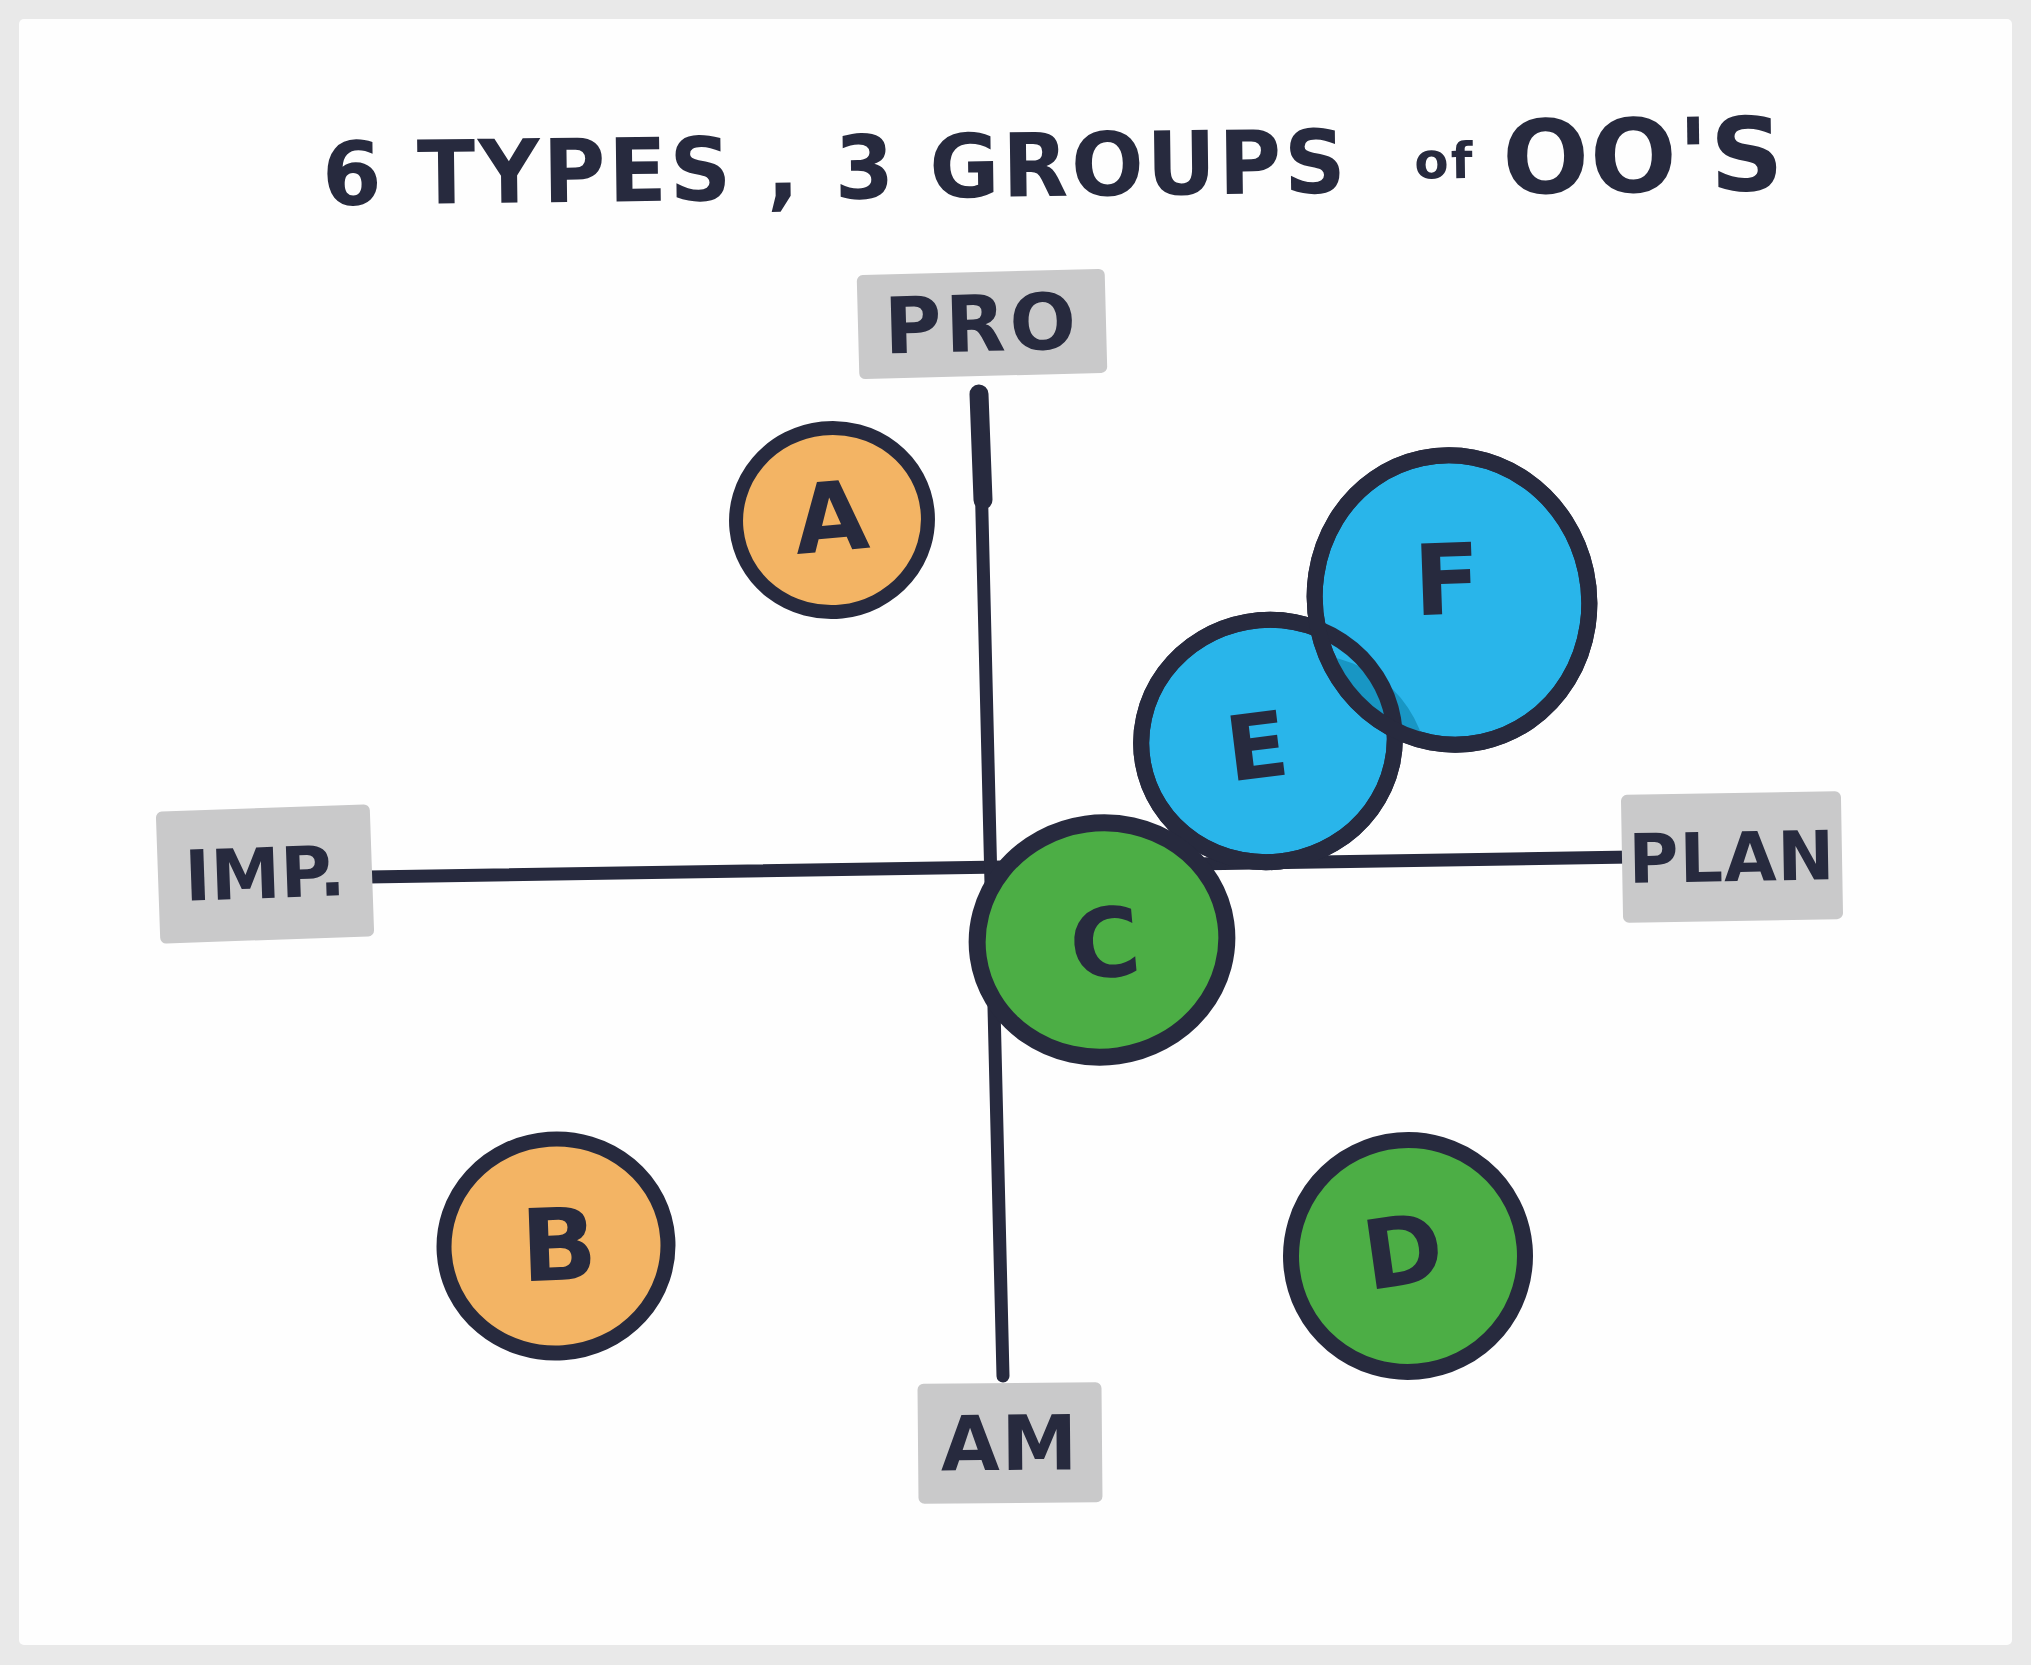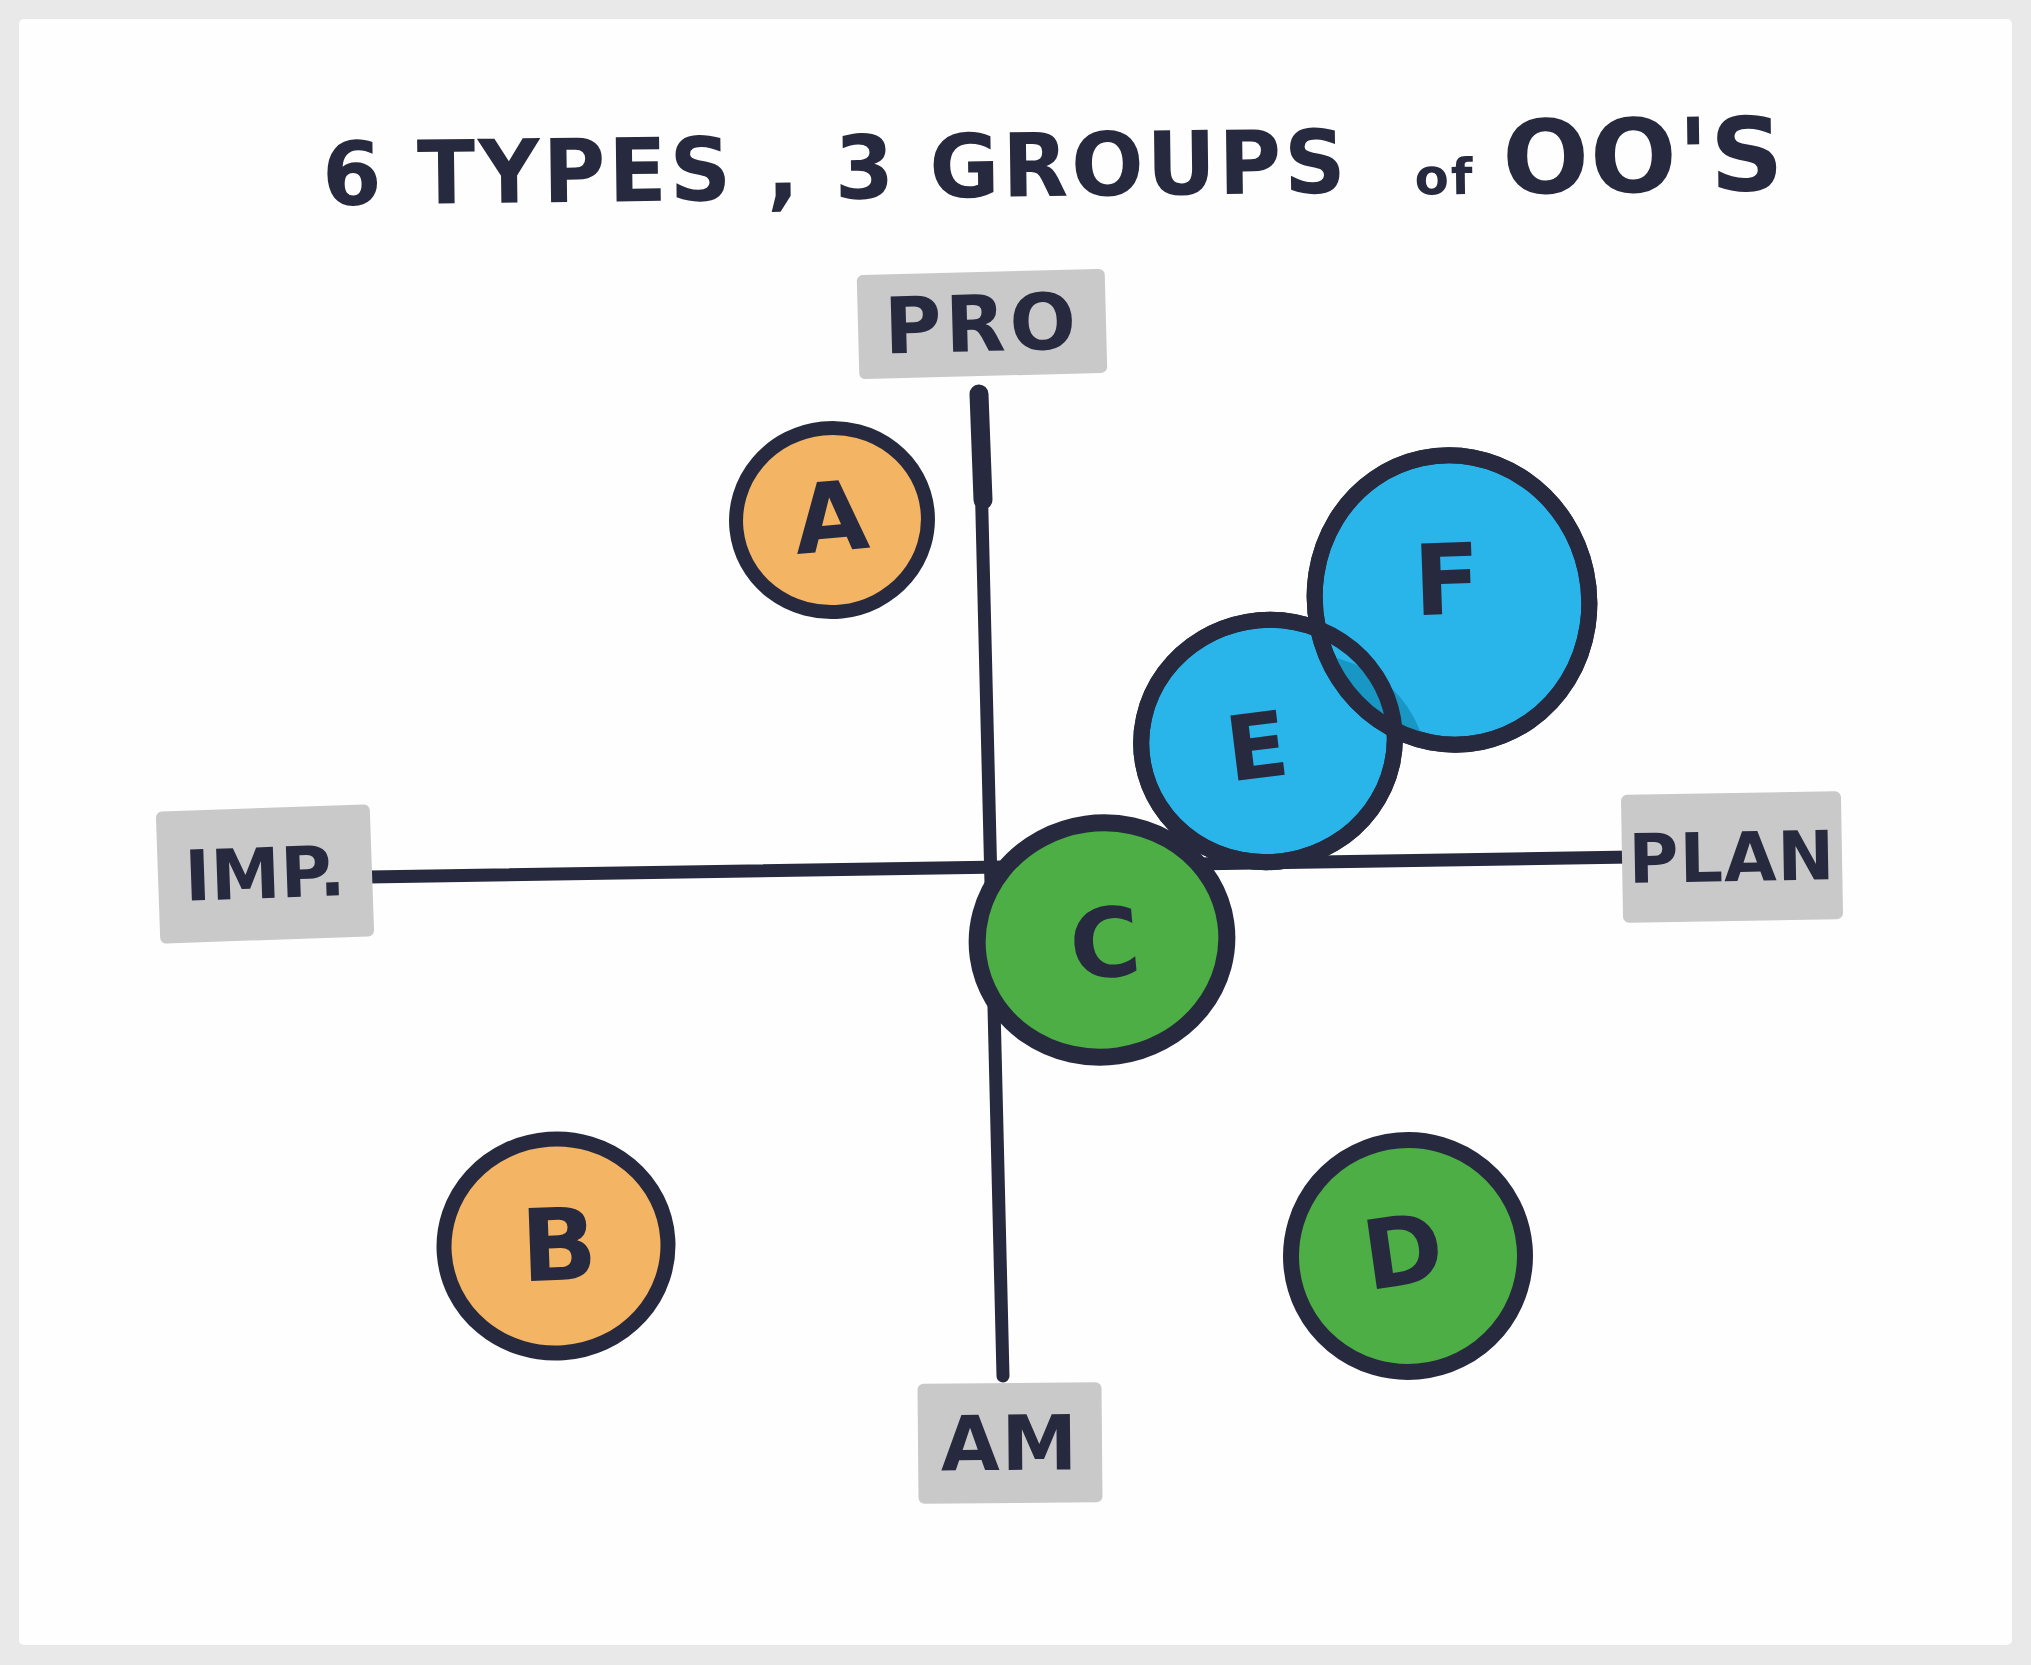--- a/index.html
+++ b/index.html
@@ -28,21 +28,21 @@
     color:var(--ink);
     transform:rotate(-0.7deg);
     white-space:nowrap;
   }
   .title-main{
     font-size:88px;font-weight:800;letter-spacing:3px;
     transform:scaleX(0.97);transform-origin:left bottom;
   }
   .title-of{
     font-size:50px;font-weight:800;letter-spacing:2px;
-    margin:0 0 6px 6px;
+    margin:0 0 22px 6px;
   }
   .title-oos{
     font-size:102px;font-weight:800;letter-spacing:1px;
     margin-bottom:-6px;
   }
 
   
   .axis-label{
     position:absolute;
     background:var(--label-bg);

